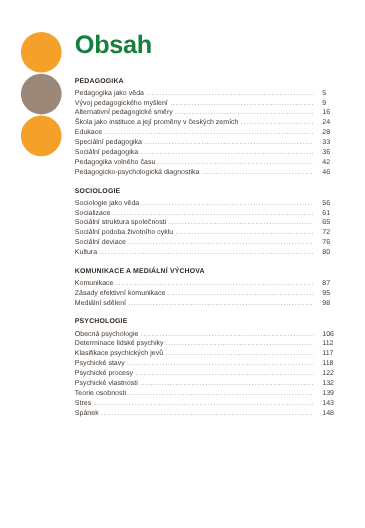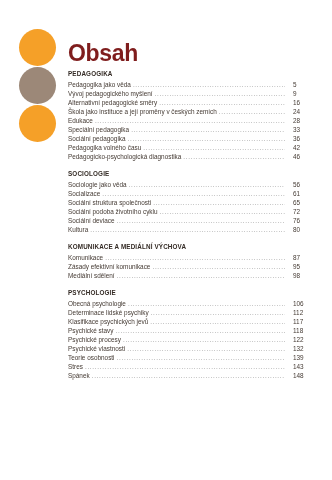--- a/index.html
+++ b/index.html
@@ -27,25 +27,25 @@
     width: 37px;
     height: 37px;
     border-radius: 50%;
     margin-bottom: 1px;
   }
 
   
   .page-title {
     position: absolute;
     left: 68px;
-    top: 42px;
+    top: 29px;
     font-size: 23px;
     font-weight: bold;
     letter-spacing: -0.3px;
-    color: #7f1d1d;
+    color: #15803d;
     line-height: 1;
   }
 
   
   .toc {
     position: absolute;
     left: 68px;
     top: 70px;
     width: 245px;
   }

